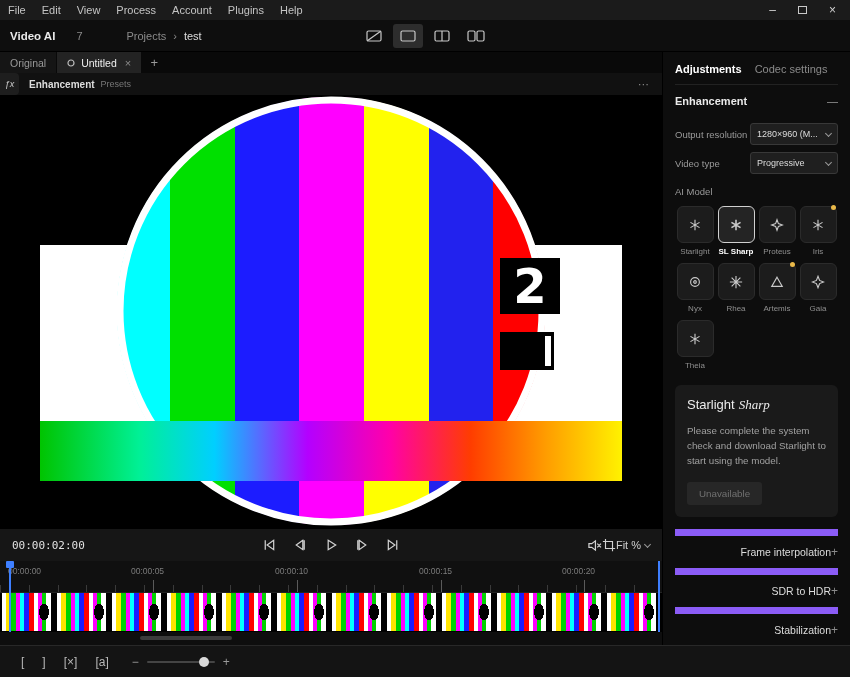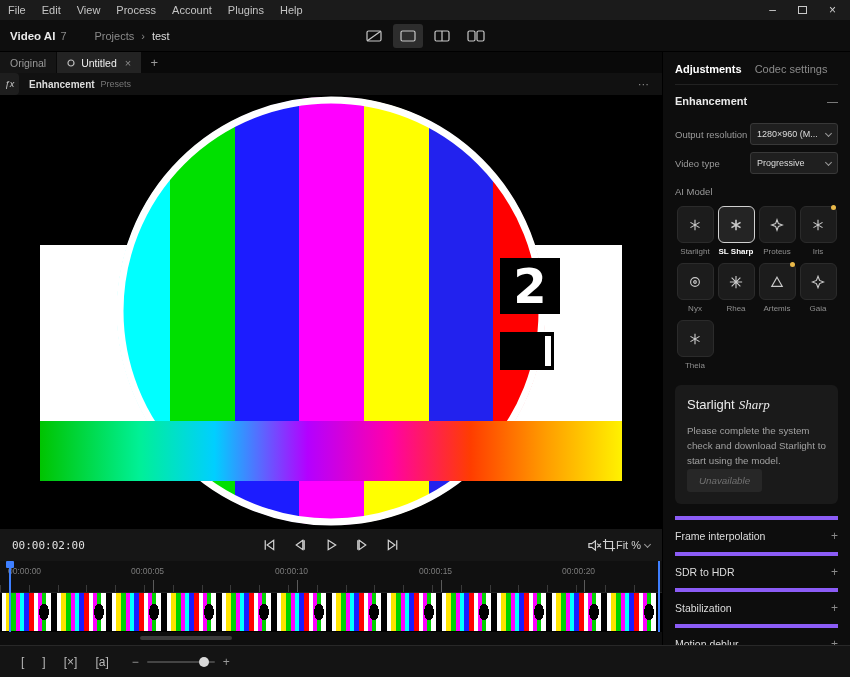--- a/index.html
+++ b/index.html
@@ -7,21 +7,21 @@
   body { font-family: "Liberation Sans", "DejaVu Sans", sans-serif; }
   .app { position:relative; width:850px; height:677px; background:#8b5cf6; overflow:hidden; color:#ccc; }
 
   
   .menubar { height:20px; background:#1b1b1b; display:flex; align-items:center; font-size:11px; color:#c4c4c4; }
   .menu-item { padding:0 8px; cursor:default; }
   .win-controls { margin-left:auto; display:flex; align-items:center; gap:22px; padding-right:14px; color:#cfcfcf; font-size:12px; }
   .maxbox { width:9px; height:8px; border:1px solid #c9c9c9; display:inline-block; }
 
   
-  .toolbar { height:32px; background:#0e0e0e; border-bottom:1px solid #000; display:flex; align-items:center; padding:0 10px; position:relative; }
+  .toolbar { height:32px; background:#0e0e0e; border-bottom:1px solid #000; display:flex; align-items:center; padding:0 10px; position:relative;gap:16px; }
   .app-name { font-size:11.5px; font-weight:bold; color:#e9e9e9; }
   .app-ver { font-size:11px; color:#8a8a8a; margin-left:5px; }
   .crumbs { margin-left:28px; font-size:11px; color:#8a8a8a; display:flex; gap:7px; align-items:center; }
   .crumb-cur { color:#ddd; }
   .view-modes { position:absolute; left:50%; transform:translateX(-50%); display:flex; gap:4px; }
   .vm-btn { width:30px; height:24px; display:flex; align-items:center; justify-content:center; border-radius:3px; }
   .vm-btn.sel { background:#2d2d2d; }
   .vm-btn svg { stroke:#c8c8c8; fill:none; stroke-width:1.2; }
   .tb-right { margin-left:auto; display:flex; align-items:center; gap:14px; }
   .presets { display:flex; align-items:center; gap:6px; font-size:11px; color:#d0d0d0; }
@@ -94,23 +94,23 @@
   .m-btn { width:37px; height:37px; background:#1c1c1c; border:1px solid #2b2b2b; border-radius:6px; display:flex; align-items:center; justify-content:center; position:relative; }
   .m-btn.sel { border-color:#d0d0d0; background:#242424; }
   .m-btn svg { stroke:#c9c9c9; fill:none; stroke-width:1.3; }
   .m-dot { position:absolute; top:-2px; right:0px; width:5px; height:5px; border-radius:50%; background:#e9b949; }
   .m-label { margin-top:4px; font-size:8px; color:#8f8f8f; white-space:nowrap; }
   .m-label.on { color:#fff; font-weight:bold; }
   .card { background:#1a1a1a; border-radius:6px; padding:12px; margin-top:8px; }
   .card-title { font-size:13px; color:#ececec; }
   .card-title .accent { font-family:"Liberation Serif", serif; font-style:italic; margin-left:4px; }
   .card-body { margin-top:10px; font-size:9.8px; line-height:1.55; color:#a0a0a0; }
-  .card-btn { display:inline-block; background:#272727; color:#717171; font-size:9.8px; padding:6px 12px; border-radius:3px;font-style:italic; }
+  .card-btn { margin-top:13px; display:inline-block; background:#272727; color:#717171; font-size:9.8px; padding:6px 12px; border-radius:3px; }
   .c-rows { margin-top:12px; }
-  .c-row { display:flex; justify-content:space-between; align-items:center; padding:9px 0; border-top:4px solid #8b5cf6; font-size:10.5px; color:#ddd; }
+  .c-row { display:flex; justify-content:flex-end; align-items:center; padding:9px 0; border-top:7px solid #8b5cf6; font-size:10.5px; color:#ddd; }
   .c-row .plus { color:#8a8a8a; font-size:12px; }
 
   
   .bottombar { height:32px; background:#141414; border-top:1px solid #282828; display:flex; align-items:center; padding:0 12px; font-size:12px; color:#b9b9b9; }
   .bb-ico { padding:0 9px; font-size:12px; }
   .sliderwrap { display:flex; align-items:center; gap:8px; margin-left:14px; color:#9a9a9a; }
   .slider { position:relative; width:68px; height:2px; background:#454545; border-radius:1px; }
   .knob { position:absolute; top:-4px; left:52px; width:10px; height:10px; border-radius:50%; background:#d9d9d9; }
   .bb-right { margin-left:auto; display:flex; align-items:center; gap:24px; font-size:10.5px; color:#cdcdcd; }
   .bb-q { display:flex; align-items:center; gap:6px; }

